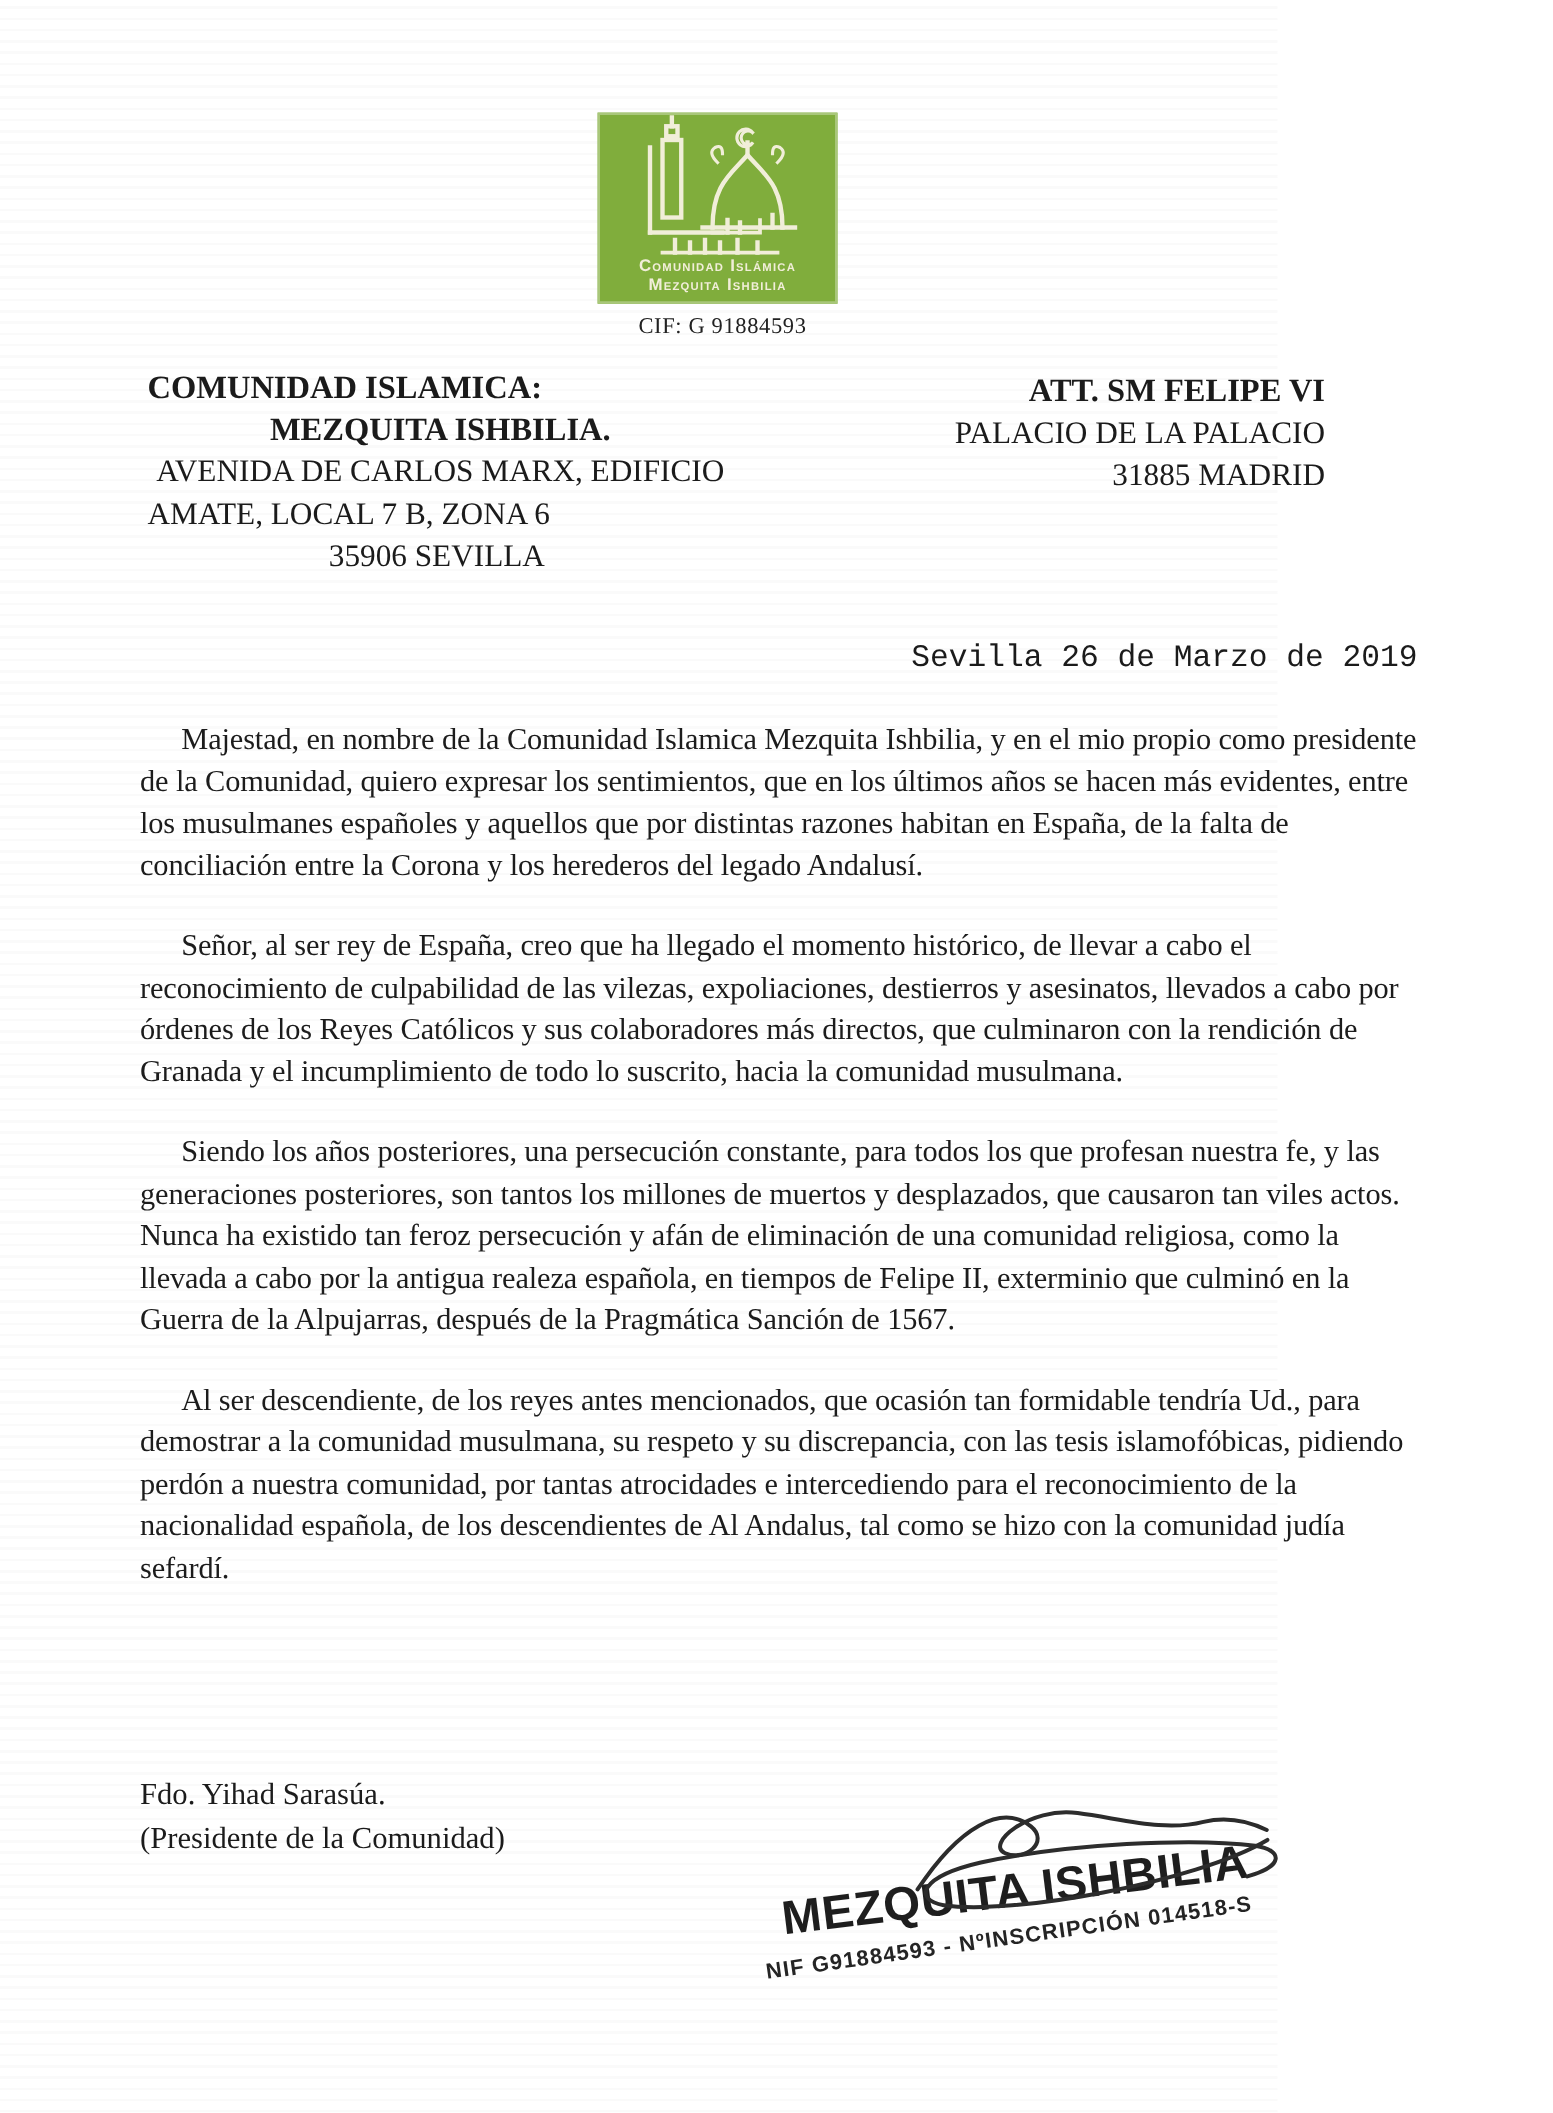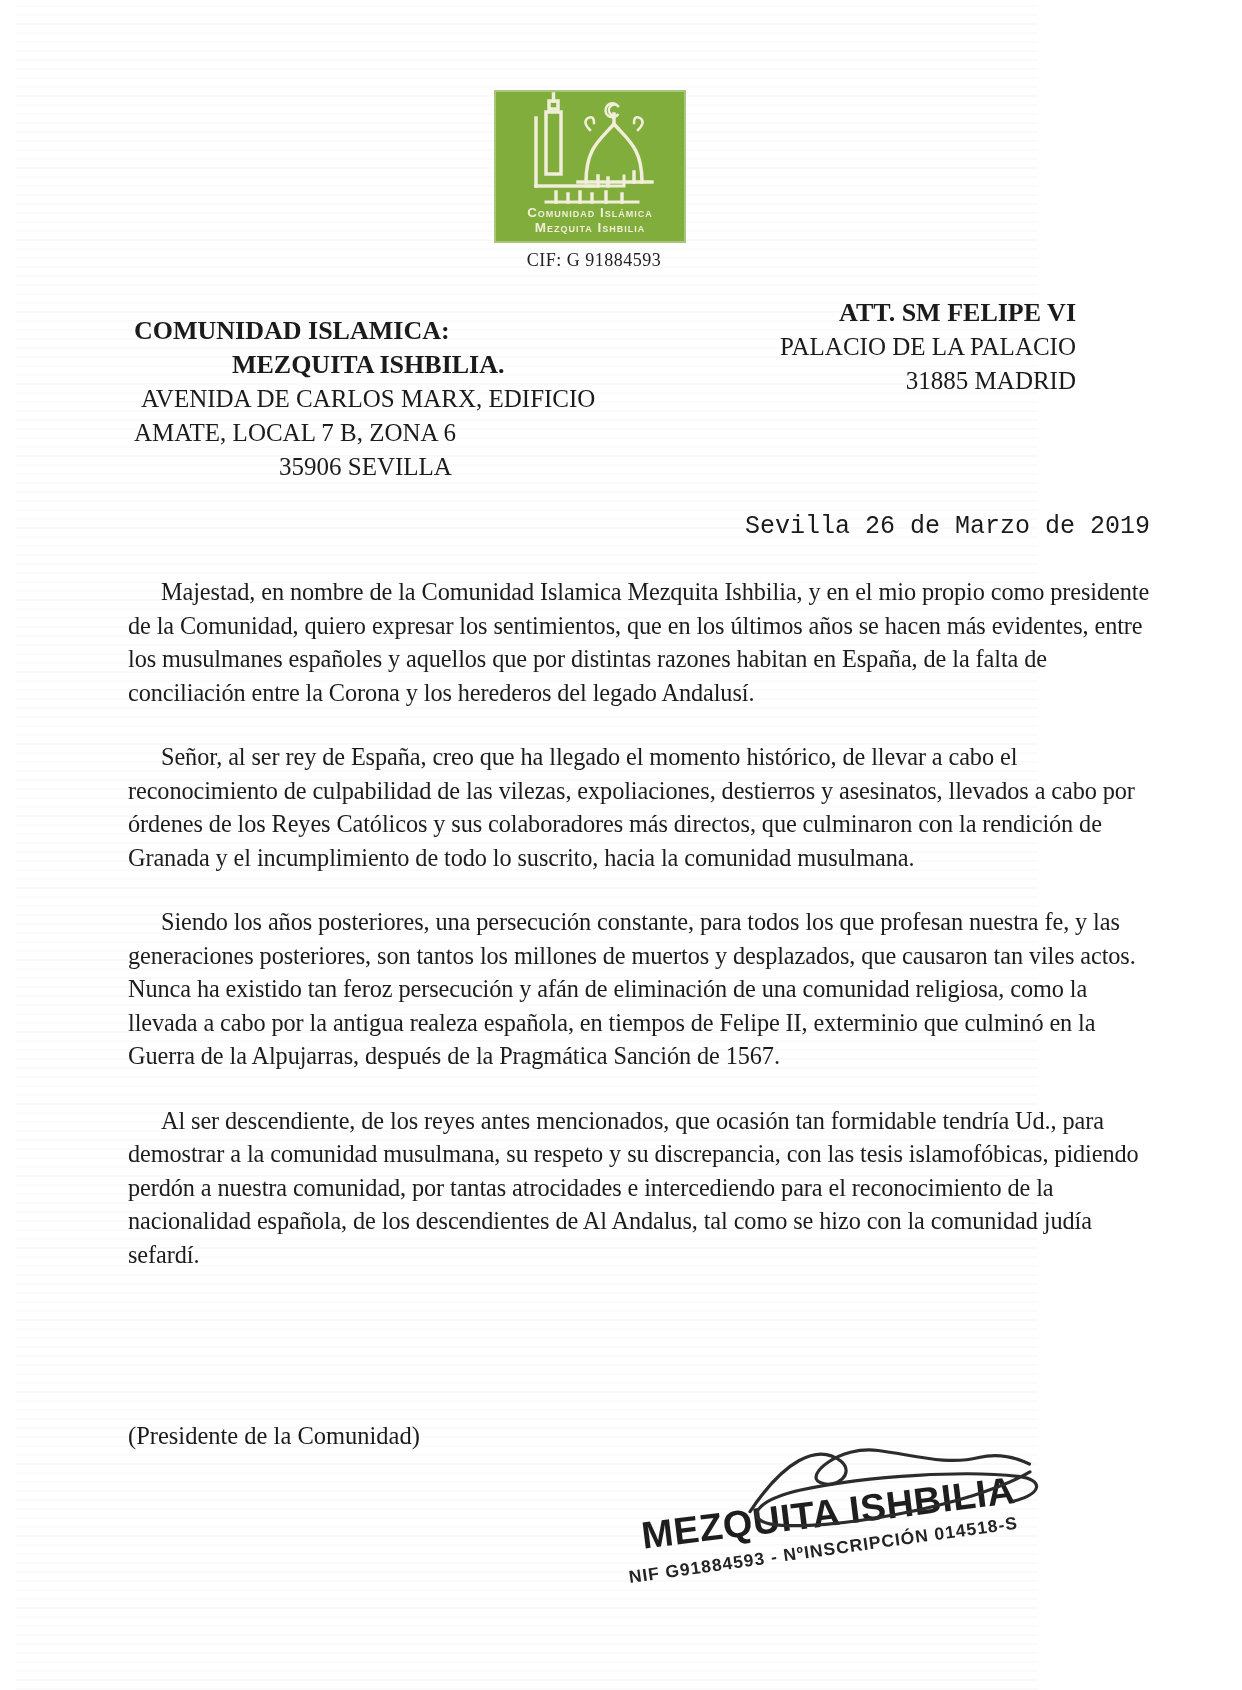--- a/index.html
+++ b/index.html
@@ -5,21 +5,21 @@
   html,body{margin:0;padding:0;}
   body{
     width:1242px;height:1690px;
     background:#ffffff;
     font-family:"Liberation Serif", serif;
     color:#1b1b1b;
     position:relative;
     overflow:hidden;
   }
   .page{
-    position:absolute;left:16px;top:0;width:990px;height:1690px;
+    position:absolute;left:0;top:0;width:990px;height:1690px;
     background:
       repeating-linear-gradient(0deg, rgba(0,0,0,0.018) 0 2px, rgba(0,0,0,0) 2px 9px),
       #ffffff;
     padding-left: 32px;
   }
   
   .logo-box{
     position:absolute;left:478px;top:90px;width:192px;height:153px;
     background:#80ad3c;
     box-shadow:0 0 0 2px #a9c77a inset;
@@ -31,21 +31,21 @@
     font-family:"Liberation Sans", sans-serif;
     font-weight:bold;font-variant:small-caps;
     font-size:13.5px;line-height:15px;letter-spacing:1px;
     padding-bottom:8px;
   }
   .cif{
     position:absolute;left:378px;top:250px;width:400px;
     text-align:center;font-size:18px;letter-spacing:.5px;color:#222;
   }
   
-  .sender{position:absolute;left:118px;top:293px;font-size:25px;line-height:34px;margin-top:21px;}
+  .sender{position:absolute;left:118px;top:293px;font-size:25px;line-height:34px;}
   .sender .b{font-weight:bold;font-size:26px;}
   .sender .i1{padding-left:7px;text-align:center;}
   .sender .city{padding-left:145px;}
   .recipient{position:absolute;left:740px;top:296px;width:320px;text-align:right;
     font-size:25px;line-height:34px;}
   .recipient .b{font-weight:bold;font-size:26px;}
   .dateline{position:absolute;left:112px;top:512px;width:1022px;text-align:right;font-size:25px;font-family:Liberation Mono, monospace;}
   
   .body-text{position:absolute;left:112px;top:575px;width:1028px;}
   .body-text p{
@@ -132,20 +132,21 @@
   <div class="dateline">Sevilla 26 de Marzo de 2019</div>
 
   <div class="body-text">
     <p>Majestad, en nombre de la Comunidad Islamica Mezquita Ishbilia, y en el mio propio como presidente de la Comunidad, quiero expresar los sentimientos, que en los últimos años se hacen más evidentes, entre los musulmanes españoles y aquellos que por distintas razones habitan en España, de la falta de conciliación entre la Corona y los herederos del legado Andalusí.</p>
     <p>Señor, al ser rey de España, creo que ha llegado el momento histórico, de llevar a cabo el reconocimiento de culpabilidad de las vilezas, expoliaciones, destierros y asesinatos, llevados a cabo por órdenes de los Reyes Católicos y sus colaboradores más directos, que culminaron con la rendición de Granada y el incumplimiento de todo lo suscrito, hacia la comunidad musulmana.</p>
     <p>Siendo los años posteriores, una persecución constante, para todos los que profesan nuestra fe, y las generaciones posteriores, son tantos los millones de muertos y desplazados, que causaron tan viles actos. Nunca ha existido tan feroz persecución y afán de eliminación de una comunidad religiosa, como la llevada a cabo por la antigua realeza española, en tiempos de Felipe II, exterminio que culminó en la Guerra de la Alpujarras, después de la Pragmática Sanción de 1567.</p>
     <p>Al ser descendiente, de los reyes antes mencionados, que ocasión tan formidable tendría Ud., para demostrar a la comunidad musulmana, su respeto y su discrepancia, con las tesis islamofóbicas, pidiendo perdón a nuestra comunidad, por tantas atrocidades e intercediendo para el reconocimiento de la nacionalidad española, de los descendientes de Al Andalus, tal como se hizo con la comunidad judía sefardí.</p>
   </div>
 
   <div class="signoff">
+    <div>Fdo. Yihad Sarasúa.</div>
     <div>(Presidente de la Comunidad)</div>
   </div>
 
   <div class="stamp">
     <div class="stamp-name">MEZQUITA ISHBILIA</div>
     <div class="stamp-reg">NIF G91884593 - NºINSCRIPCIÓN 014518-S</div>
     <svg class="stamp-sign" viewBox="0 0 330 130" fill="none" stroke="#2c2c2c" stroke-width="3.2" stroke-linecap="round">
       <path d="M18,78 C55,30 90,14 112,34 C126,47 106,62 90,54 C74,46 112,18 150,26 C185,33 218,46 250,40 C268,37 286,42 300,50"></path>
       <path d="M300,58 C240,88 90,104 38,92 C14,86 20,68 70,60 C140,50 240,52 290,62 C312,67 312,80 282,86"></path>
     </svg>

